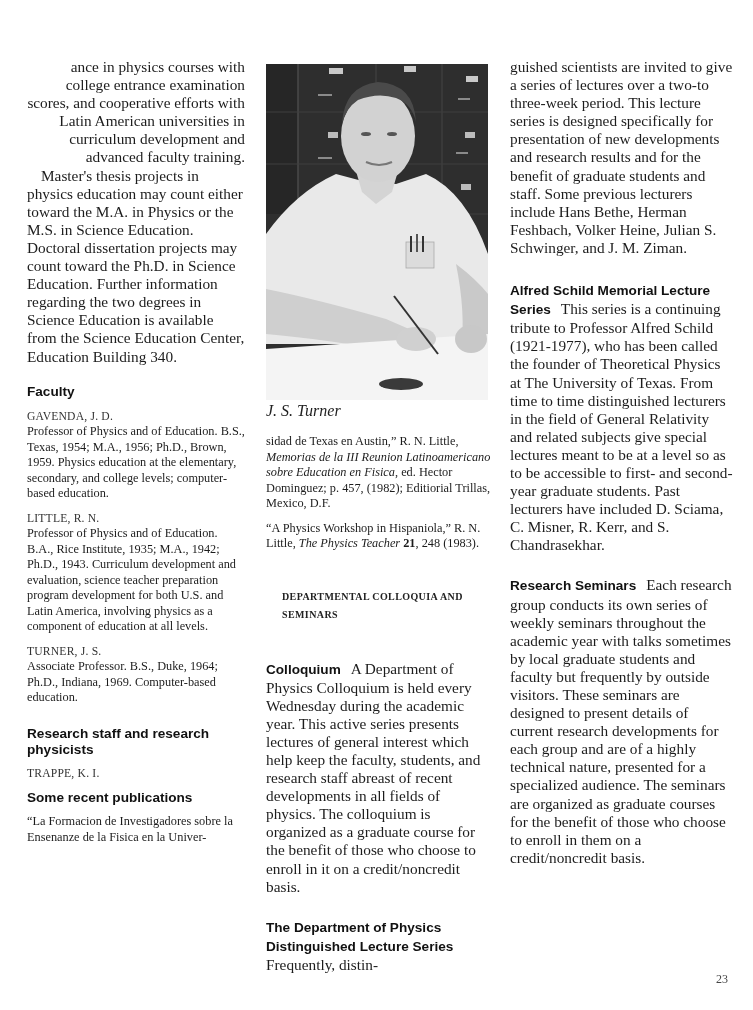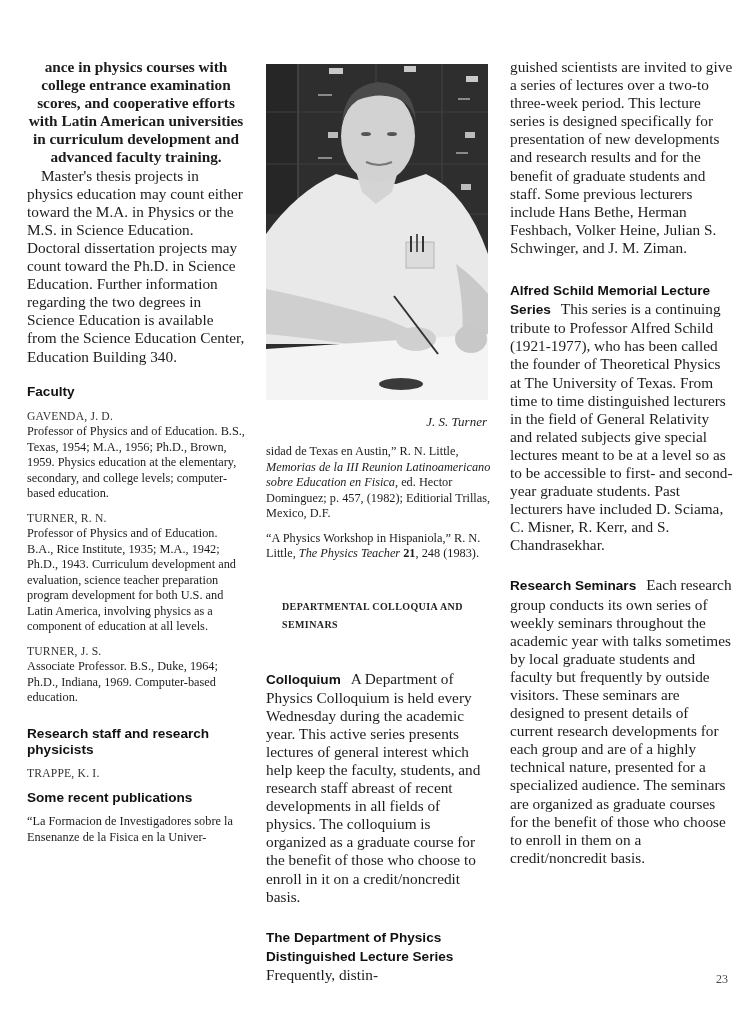--- a/index.html
+++ b/index.html
@@ -13,39 +13,39 @@
   .indent { text-indent: 14px; }
   .section-head { font-family: "Liberation Sans", "DejaVu Sans", sans-serif; font-weight: bold; font-size: 13.6px; line-height: 16px; margin: 0; color: #111; }
   .faculty-name { font-size: 11.6px; letter-spacing: 0.2px; margin: 0; line-height: 15.5px; color: #333; }
   .small-text { font-size: 12.3px; line-height: 15.5px; margin: 0; }
   .entry { margin-bottom: 9px; }
   .run-in { font-family: "Liberation Sans", "DejaVu Sans", sans-serif; font-weight: bold; font-size: 13.6px; color: #111; }
   .run-in-gap { display: inline-block; width: 10px; }
   .dept-head { font-size: 10px; line-height: 18px; letter-spacing: 0.4px; margin: 16px; color: #222; }
   .photo { position: relative; width: 222px; height: 336px; margin-top: 6px; overflow: hidden;
            background: #2c2c2c; }
-  .caption { text-align: right; font-style: italic; font-size: 13px; margin: 14px 4px 0 0; color: #222; }
+  .caption { font-style: italic; font-size: 16px; margin: 2px 4px 0 0; color: #222; }
   .page-number { position: absolute; left: 716px; top: 972px; font-size: 12px; color: #444; }
   i, em { font-style: italic; }
 </style>
 </head>
 <body>
 
 <div class="col" id="col-left">
-  <p class="body-text" style="text-align:center;font-weight:bold;">ance in physics courses with college entrance examination scores, and cooperative efforts with Latin American universities in curriculum development and advanced faculty training.</p>
+  <p class="body-text" style="text-align:right;">ance in physics courses with college entrance examination scores, and cooperative efforts with Latin American universities in curriculum development and advanced faculty training.</p>
   <p class="body-text indent">Master's thesis projects in physics education may count either toward the M.A. in Physics or the M.S. in Science Education. Doctoral dissertation projects may count toward the Ph.D. in Science Education. Further information regarding the two degrees in Science Education is available from the Science Education Center, Education Building 340.</p>
 
   <h3 class="section-head" style="margin-top:18px;margin-bottom:9px;">Faculty</h3>
 
   <div class="entry">
     <p class="faculty-name">GAVENDA, J. D.</p>
     <p class="small-text">Professor of Physics and of Education. B.S., Texas, 1954; M.A., 1956; Ph.D., Brown, 1959. Physics education at the elementary, secondary, and college levels; computer-based education.</p>
   </div>
   <div class="entry">
-    <p class="faculty-name">TURNER, R. N.</p>
+    <p class="faculty-name">LITTLE, R. N.</p>
     <p class="small-text">Professor of Physics and of Education. B.A., Rice Institute, 1935; M.A., 1942; Ph.D., 1943. Curriculum development and evaluation, science teacher preparation program development for both U.S. and Latin America, involving physics as a component of education at all levels.</p>
   </div>
   <div class="entry">
     <p class="faculty-name">TURNER, J. S.</p>
     <p class="small-text">Associate Professor. B.S., Duke, 1964; Ph.D., Indiana, 1969. Computer-based education.</p>
   </div>
 
   <h3 class="section-head" style="margin-top:20px;margin-bottom:8px;">Research staff and research physicists</h3>
   <div class="entry">
     <p class="faculty-name">TRAPPE, K. I.</p>

